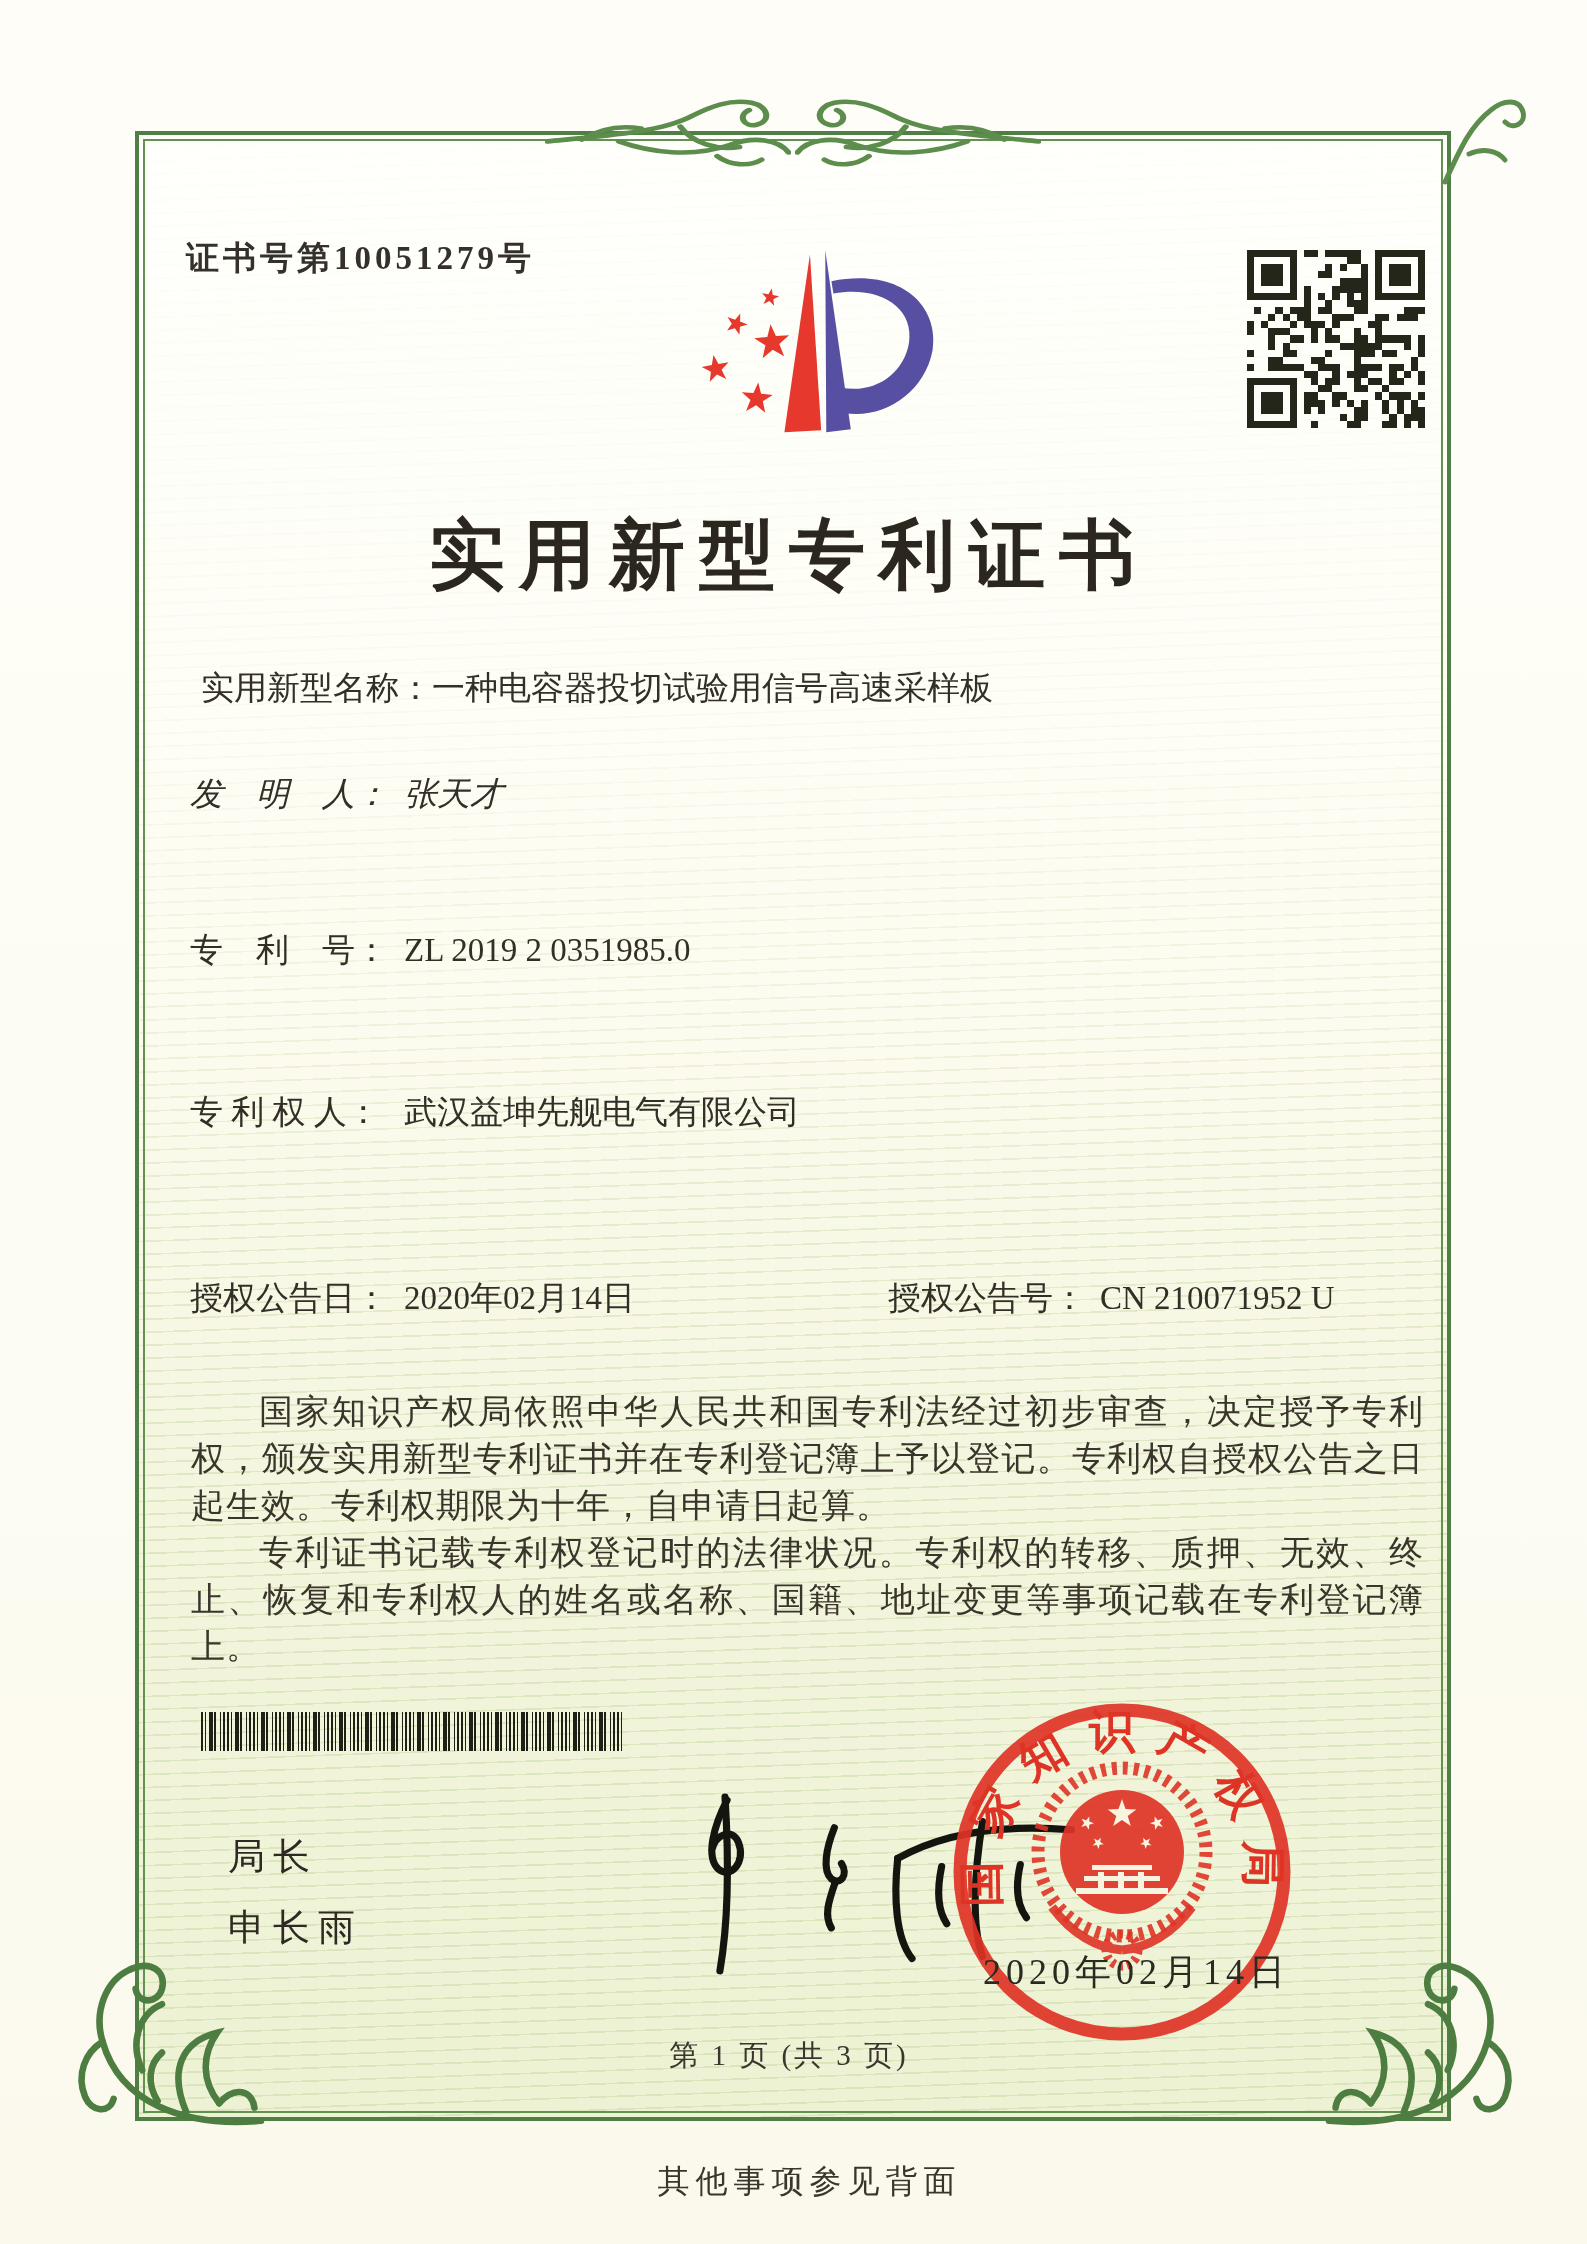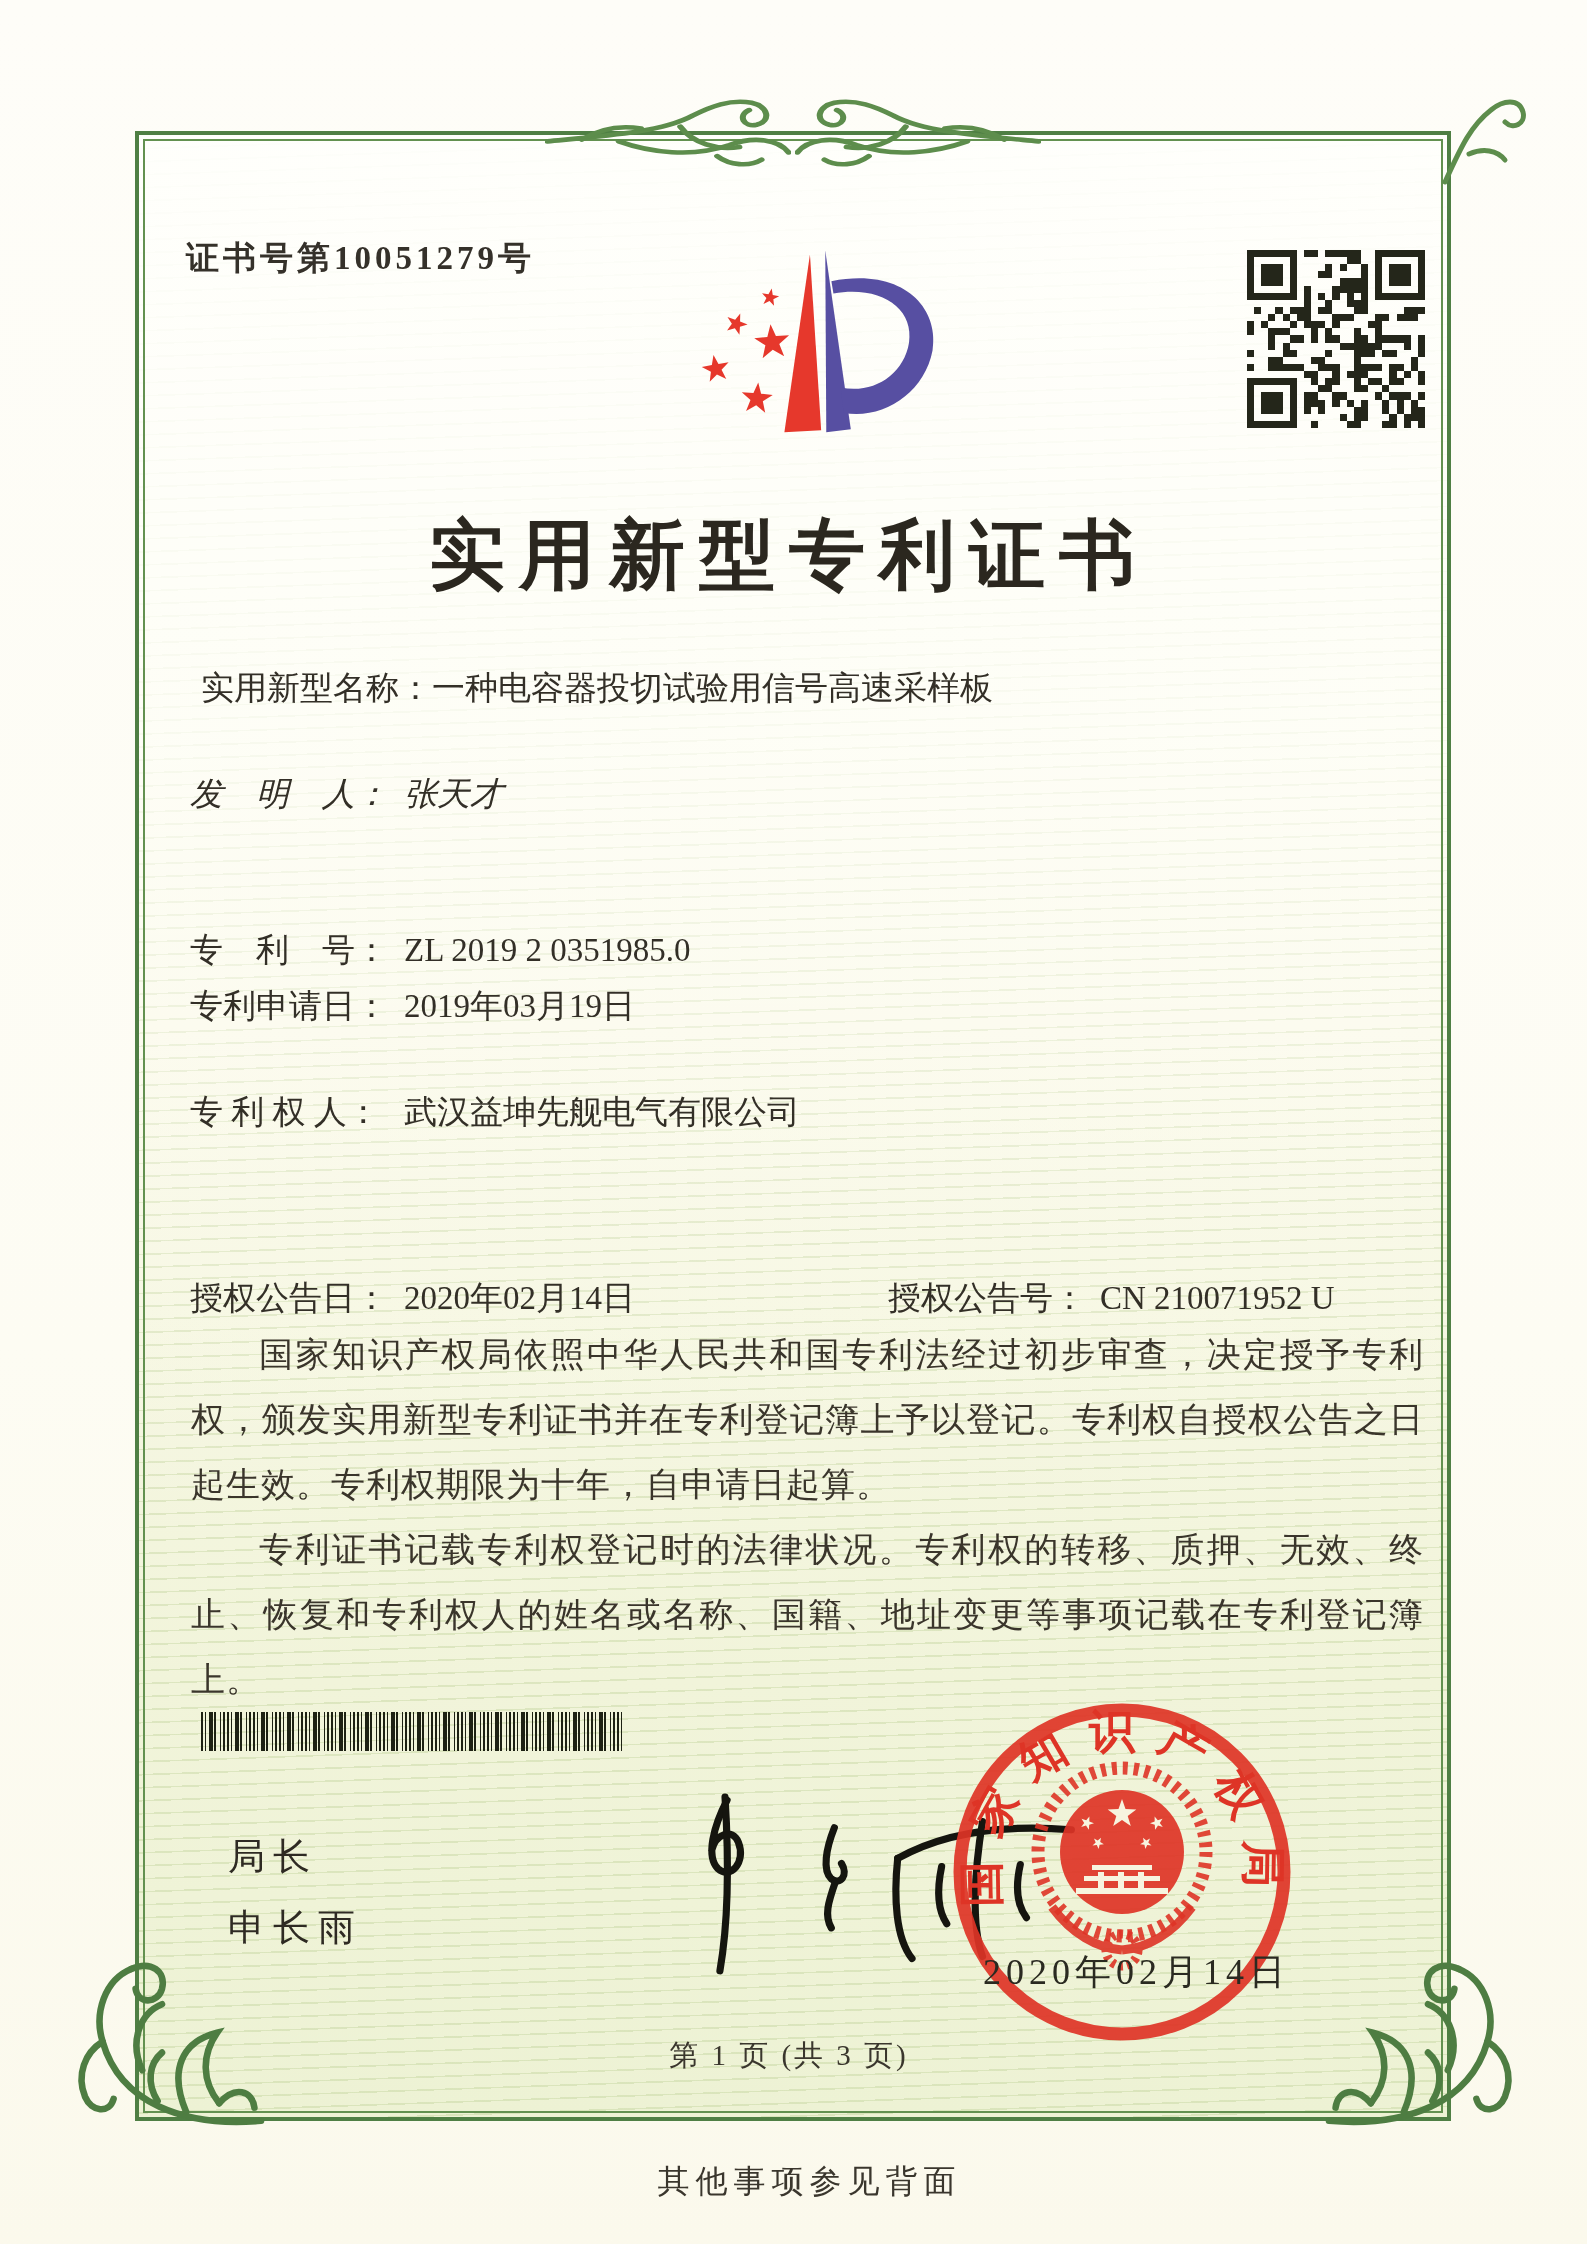--- a/index.html
+++ b/index.html
@@ -38,21 +38,21 @@
   .row-name{top:666px;margin-left:11px;}
   .row-inventor{top:772px;font-style:italic;}
   .row-patentno{top:928px;}
   .row-filing{top:984px;}
   .row-patentee{top:1090px;}
   .row-address{top:1162px;}
   .row-address .val{width:845px;line-height:62px;}
   .row-grantdate{top:1276px;}
   .row-grantno{top:1276px;left:888px;}
   
-  .paras{position:absolute;left:191px;top:1322px;width:1233px;font-size:34px;line-height:65px;
+  .paras{position:absolute;left:191px;top:1388px;width:1233px;font-size:34px;line-height:47px;
          text-align:justify;color:#3a352b;letter-spacing:1px;}
   .paras p{margin:0;text-indent:2em;}
   
   .barcode{
     position:absolute;left:201px;top:1712px;width:424px;height:39px;
     background:repeating-linear-gradient(90deg,
       #1d2113 0px,#1d2113 2px,rgba(0,0,0,0) 2px,rgba(0,0,0,0) 4px,
       #1d2113 4px,#1d2113 5px,rgba(0,0,0,0) 5px,rgba(0,0,0,0) 8px,
       #1d2113 8px,#1d2113 12px,rgba(0,0,0,0) 12px,rgba(0,0,0,0) 13px,
       #1d2113 13px,#1d2113 15px,rgba(0,0,0,0) 15px,rgba(0,0,0,0) 19px,
@@ -350,24 +350,20 @@
     <span class="val">一种电容器投切试验用信号高速采样板</span>
   </div>
   <div class="row row-inventor">
     <span class="lab">发　明　人：</span>
     <span class="val">张天才</span>
   </div>
   <div class="row row-patentno">
     <span class="lab">专　利　号：</span>
     <span class="val">ZL 2019 2 0351985.0</span>
   </div>
-  <div class="row row-filing">
-    <span class="lab">专利申请日：</span>
-    <span class="val">2019年03月19日</span>
-  </div>
   <div class="row row-patentee">
     <span class="lab">专 利 权 人：</span>
     <span class="val">武汉益坤先舰电气有限公司</span>
   </div>
   <div class="row row-grantdate">
     <span class="lab">授权公告日：</span>
     <span class="val">2020年02月14日</span>
   </div>
   <div class="row row-grantno">
     <span class="lab" style="min-width:0;margin-right:14px;">授权公告号：</span>

